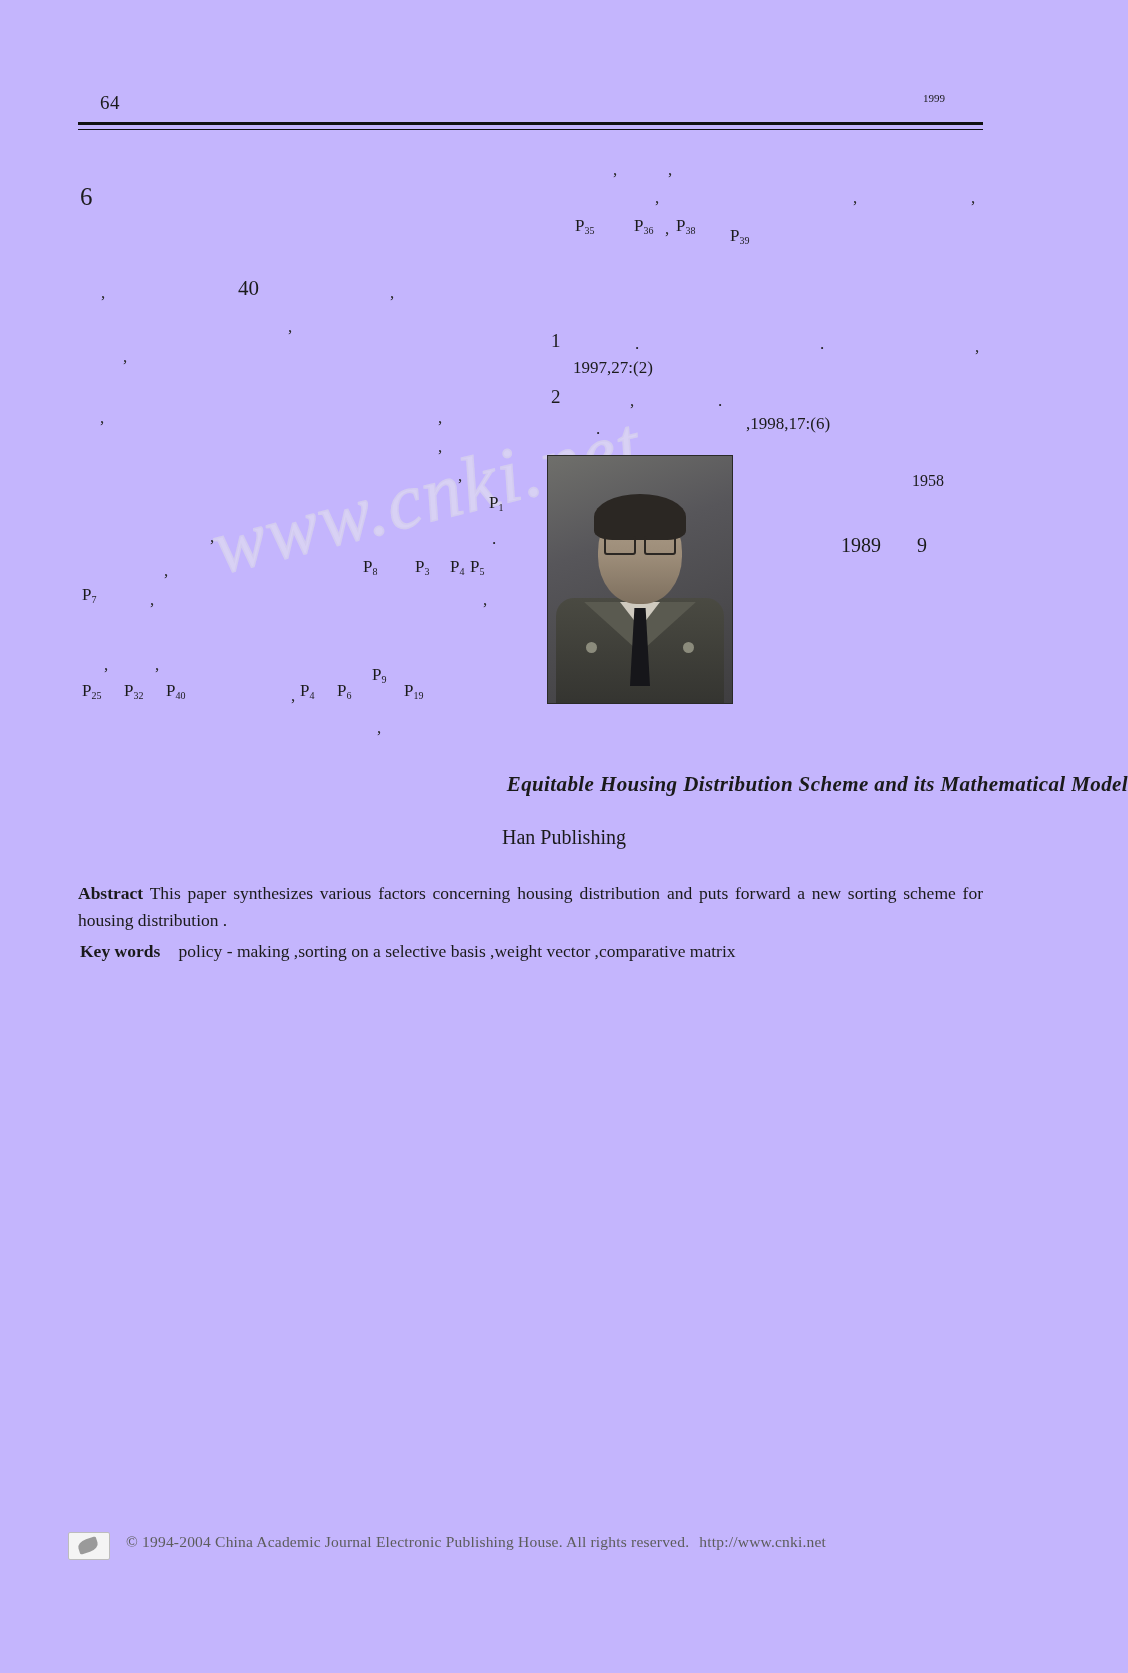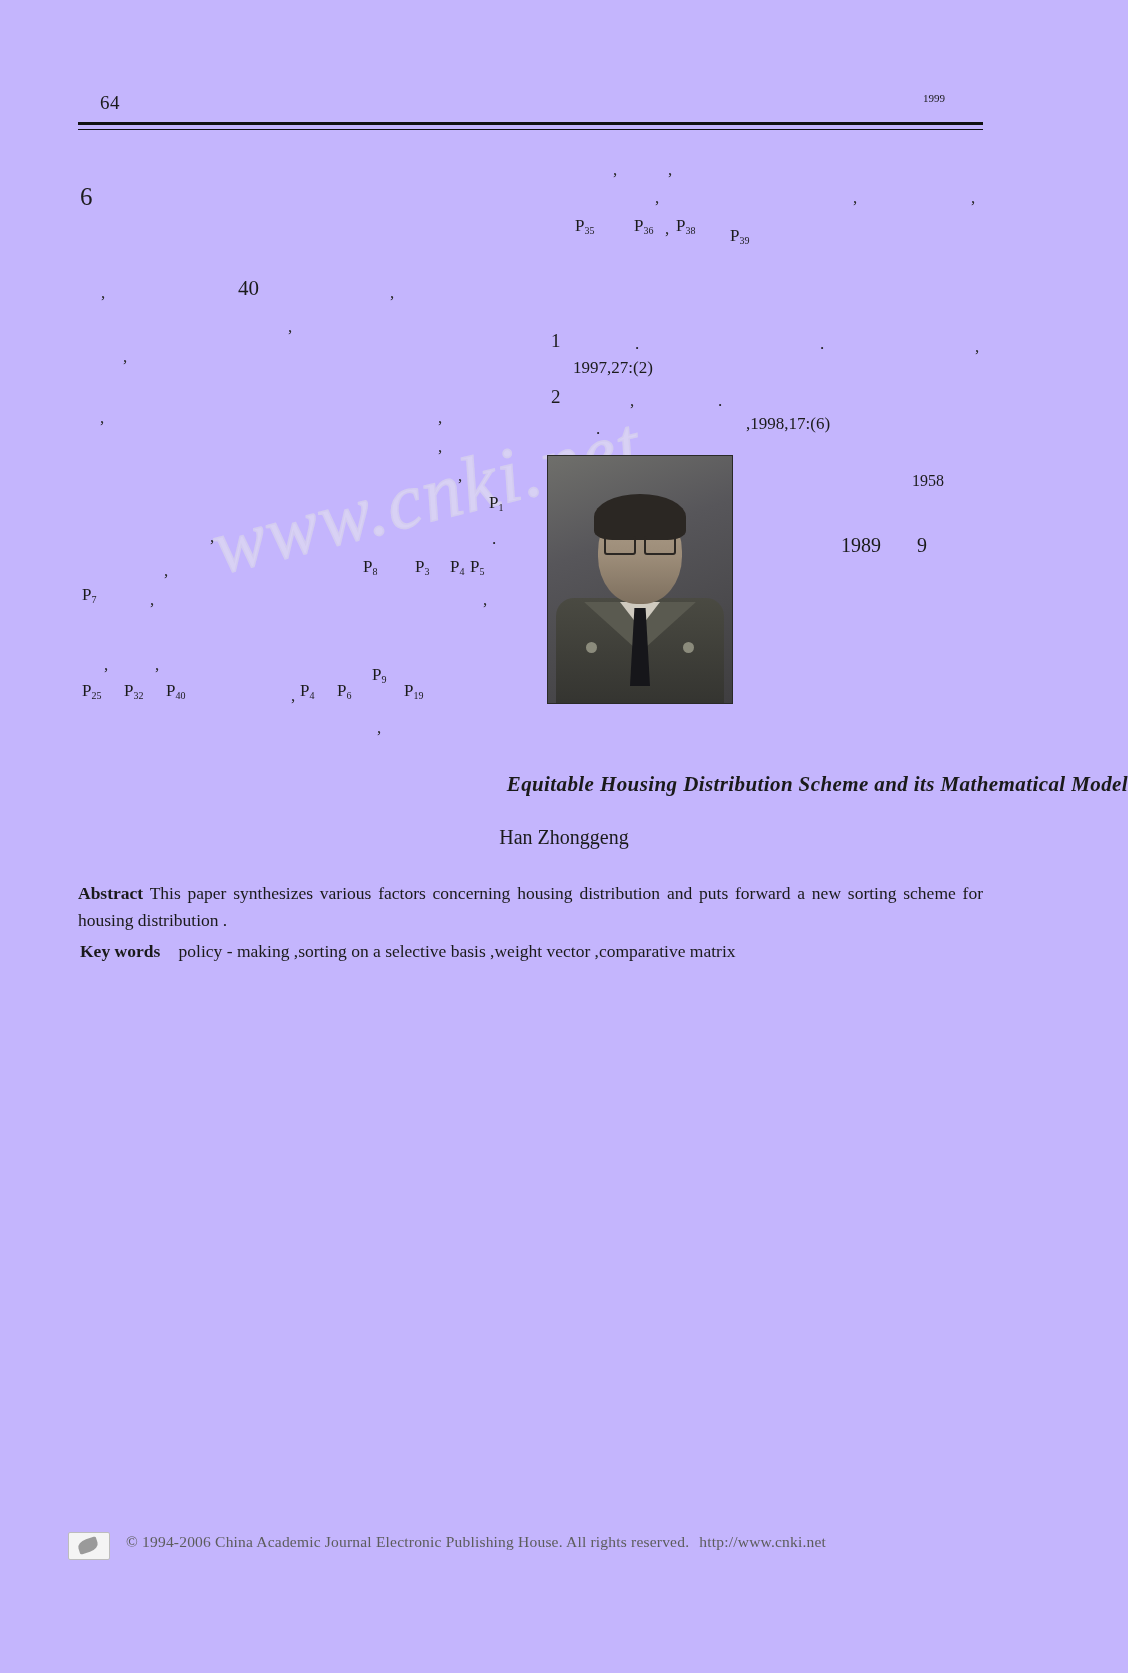--- a/index.html
+++ b/index.html
@@ -441,33 +441,33 @@
     <div class="badgeR"></div>
     <div class="head"></div>
     <div class="hair"></div>
     <div class="glasses">
       <i class="l"></i>
       <i class="r"></i>
     </div>
   </div>
 
   <div class="eng-title">Equitable  Housing Distribution Scheme and  its Mathematical  Model</div>
-  <div class="eng-author">Han  Zhonggeng</div>
+  <div class="eng-author">Han  Publishing</div>
 
   <div class="abstract">
     <span class="lbl">Abstract</span>
     <span>This paper synthesizes various factors concerning housing distribution and puts forward a new sorting scheme for housing distribution .</span>
   </div>
 
   <div class="keywords">
     <span class="lbl">Key  words</span>
     <span class="kwtext">policy - making ,sorting on a selective basis ,weight vector ,comparative matrix</span>
   </div>
 
   <div class="footer">
     <div class="logo"></div>
     <div class="txt">
-      <span>© 1994-2006 China Academic Journal Electronic Publishing House. All rights reserved.</span>
+      <span>© 1994-2004 China Academic Journal Electronic Publishing House. All rights reserved.</span>
       <span class="url">http://www.cnki.net</span>
     </div>
   </div>
 
 </div>
 
 </body></html>

